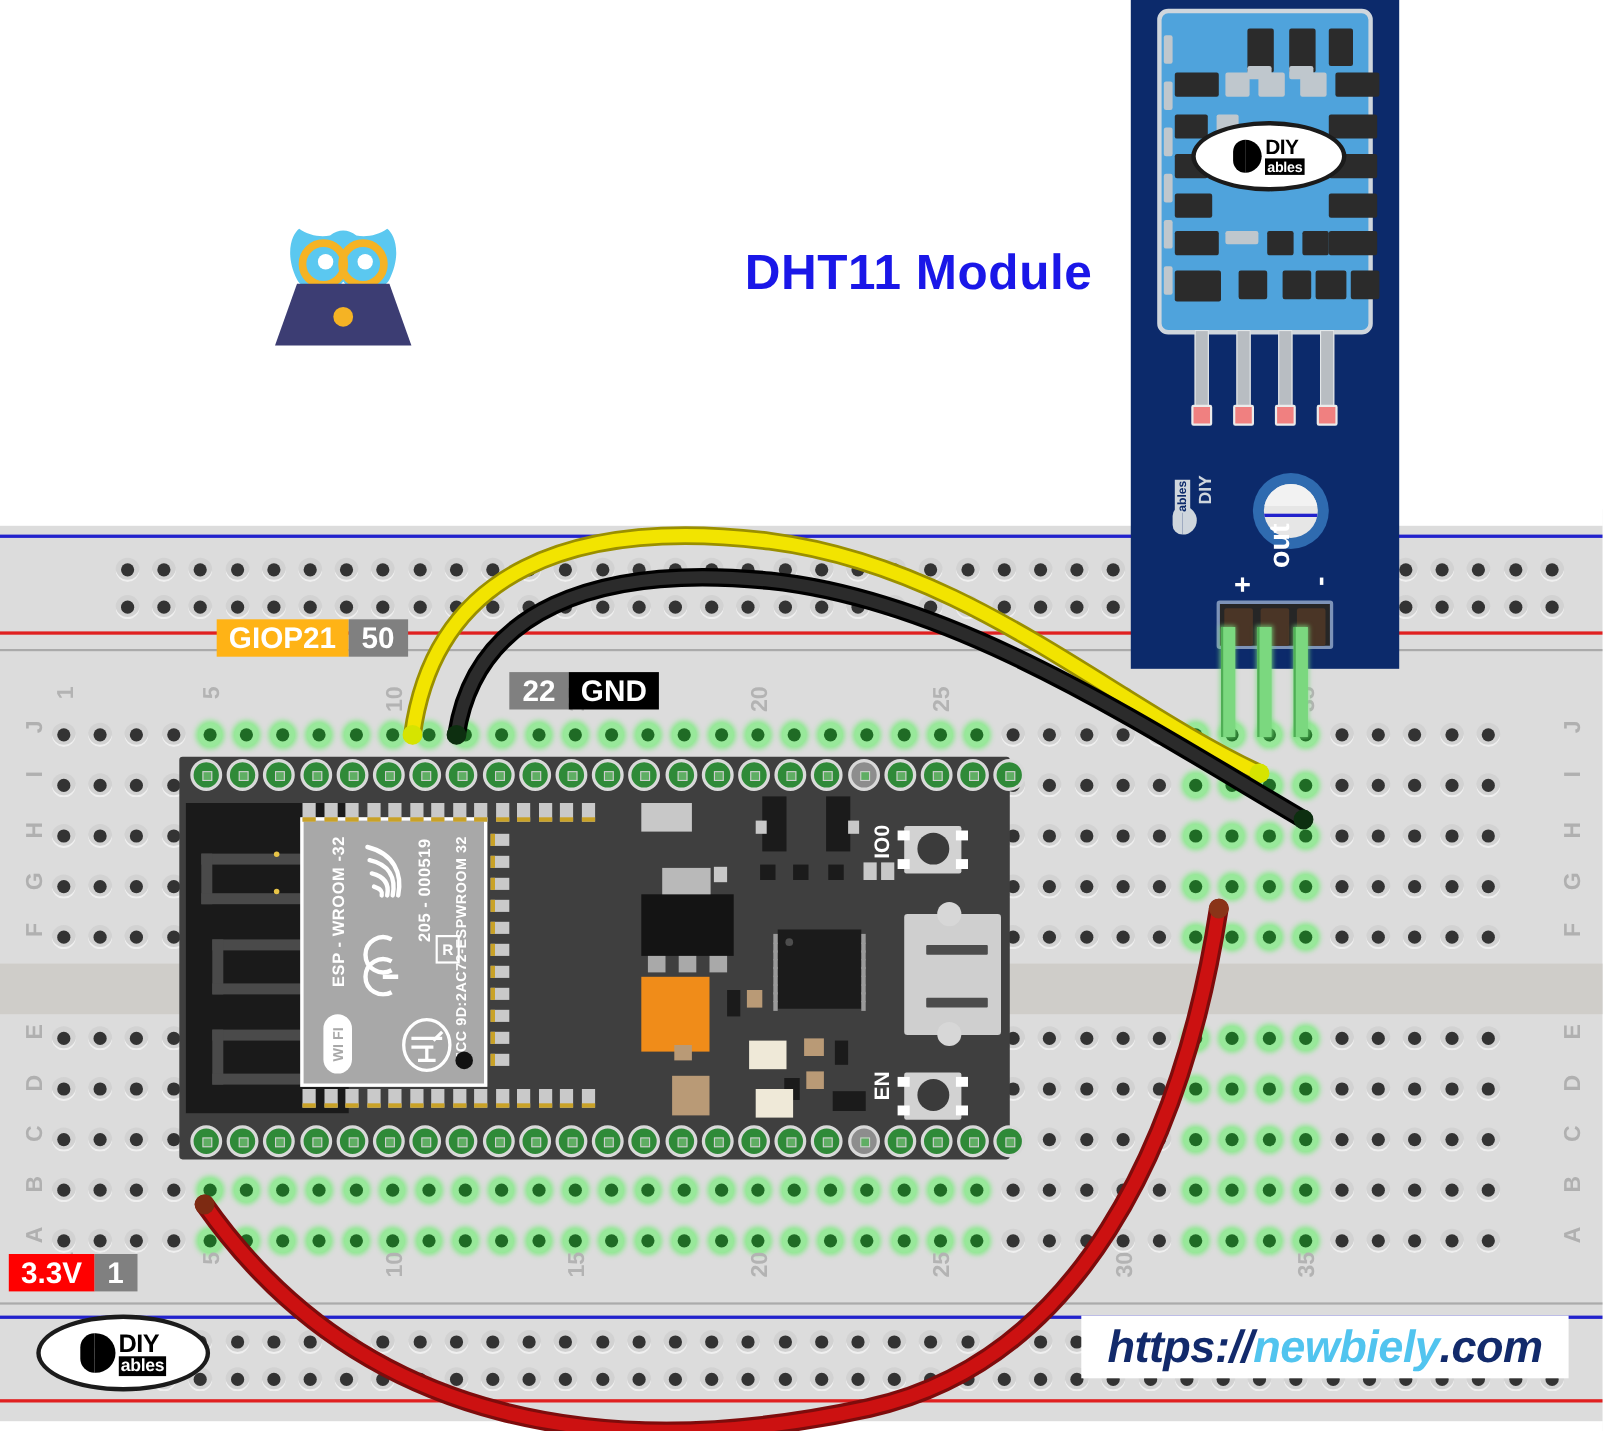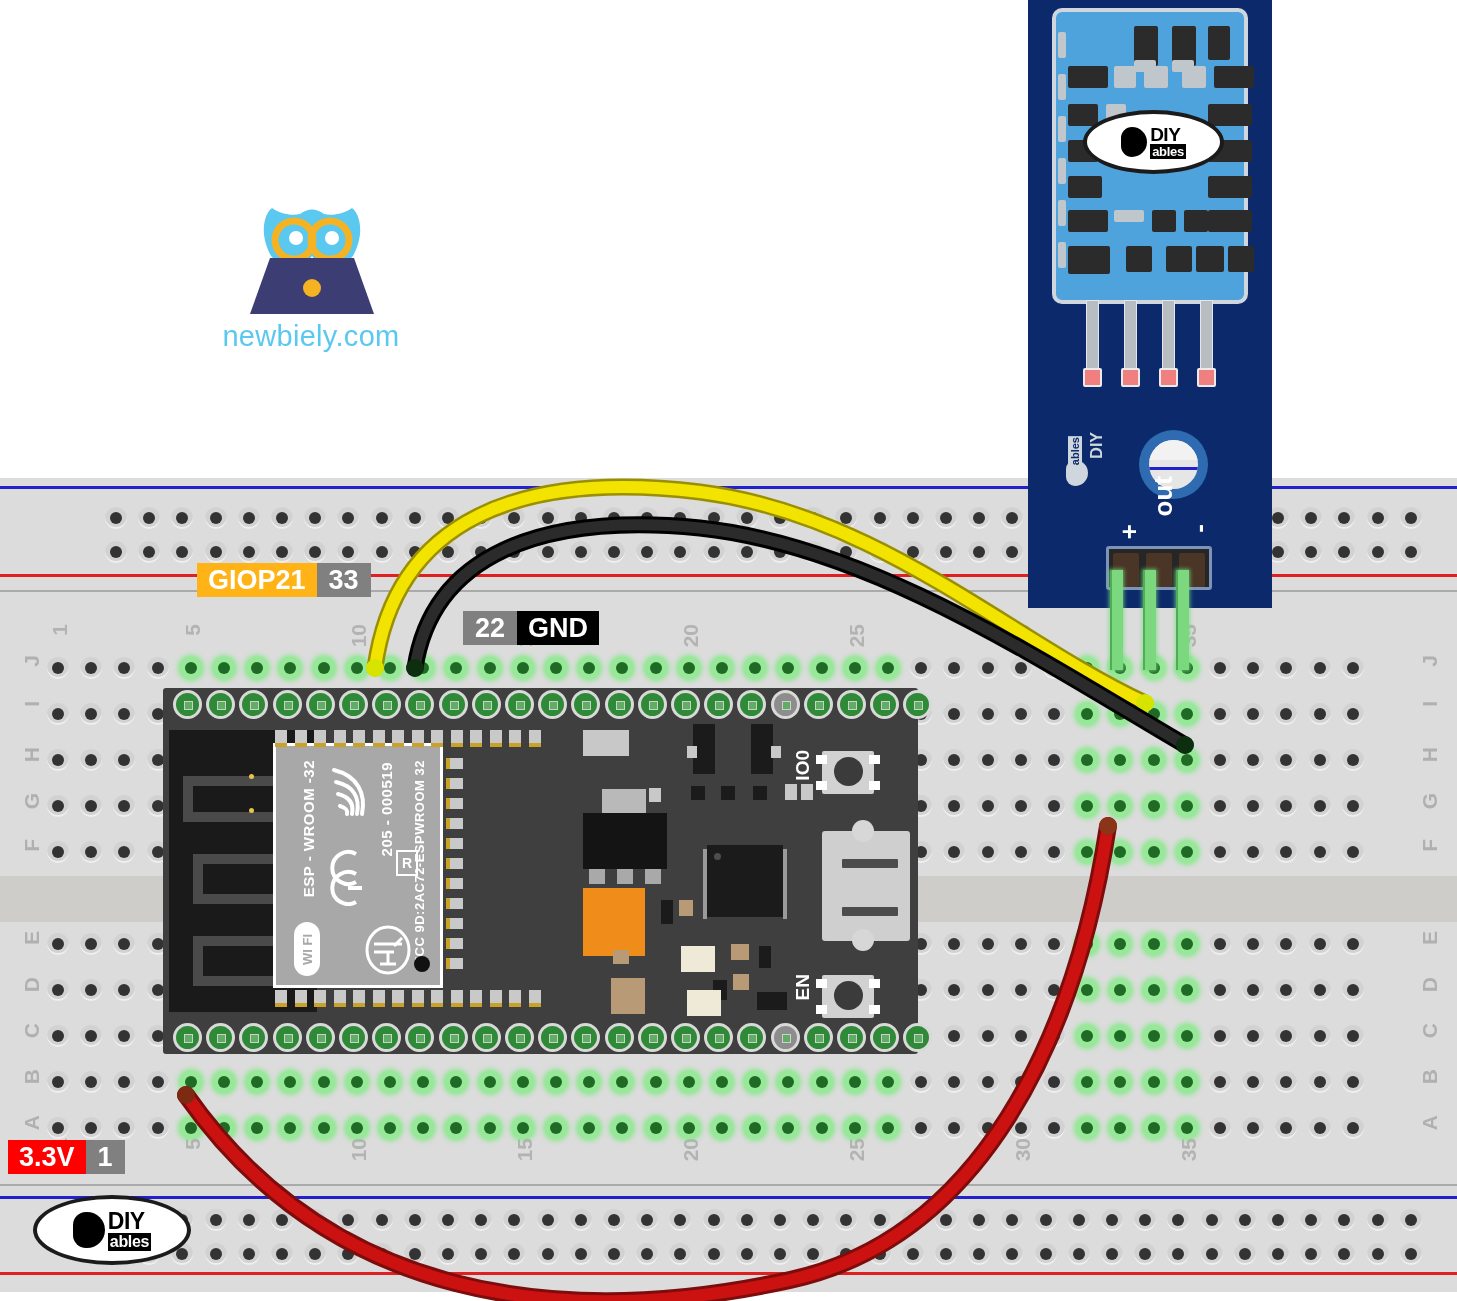--- a/index.html
+++ b/index.html
@@ -2316,56 +2316,61 @@
     <circle cx="1185" cy="745" r="9" fill="#0d2f10"></circle>
 
     <path d="M186,1095 C 330,1300 560,1330 790,1280 C 980,1238 1075,1040 1108,826" stroke="#7d0c0c" stroke-width="18" fill="none" stroke-linecap="round"></path>
     <path d="M186,1095 C 330,1300 560,1330 790,1280 C 980,1238 1075,1040 1108,826" stroke="#cc1111" stroke-width="12" fill="none" stroke-linecap="round"></path>
     <circle cx="186" cy="1095" r="9" fill="#7d2a12"></circle>
     <circle cx="1108" cy="826" r="9" fill="#8a3418"></circle>
   </svg>
 
   <div class="lbl" id="label-giop21">
     <div class="name">GIOP21</div>
-    <div class="pin">33</div>
+    <div class="pin">50</div>
   </div>
   <div class="lbl" id="label-gnd">
     <div class="pin">22</div>
     <div class="name">GND</div>
   </div>
   <div class="lbl" id="label-33v">
     <div class="name">3.3V</div>
     <div class="pin">1</div>
   </div>
 
+  <div id="dht11-title">DHT11 Module</div>
 
   <div id="brand-logo">
     <svg class="owl" viewBox="0 0 230 130">
       <path d="M74 58 C 62 34, 70 16, 76 12 C 84 18, 96 20, 104 18
                C 112 12, 120 12, 128 18 C 136 20, 148 18, 156 12
                C 162 16, 170 34, 158 58 C 150 76, 82 76, 74 58 Z" fill="#5bc8f0"></path>
       <circle cx="98" cy="44" r="19" fill="none" stroke="#f5b324" stroke-width="7"></circle>
       <circle cx="134" cy="44" r="19" fill="none" stroke="#f5b324" stroke-width="7"></circle>
       <path d="M117 44 L 115 44" stroke="#f5b324" stroke-width="7"></path>
       <circle cx="100" cy="42" r="7" fill="#fff"></circle>
       <circle cx="136" cy="42" r="7" fill="#fff"></circle>
       <path d="M116 60 L 121 66 L 116 72 L 111 66 Z" fill="#fff"></path>
       <path d="M74 62 L 158 62 L 178 118 L 54 118 Z" fill="#3c3d73"></path>
       <circle cx="116" cy="92" r="9" fill="#f5b324"></circle>
     </svg>
-    <div class="txt">newbiely.com</div>
   </div>
 
   <div class="diy-oval" id="diy-logo-bottom">
     <div class="diy-mark">
       <div class="d-shape" style="width:32px;height:36px">
         <i class="l" style="width:13px;height:36px;border-radius:13px 0 0 13px"></i>
         <i class="r" style="left:13px;width:19px;height:36px;border-radius:0 19px 19px 0"></i>
       </div>
       <div class="stack">
         <div class="t1" style="font-size:23px">DIY</div>
         <div class="t2" style="font-size:16px">ables</div>
       </div>
     </div>
   </div>
 
+  <div id="site-url">
+    <span class="dark">https://</span>
+      <span class="lite">newbiely</span>
+      <span class="dark">.com</span>
+  </div>
 
 </div>
 
 </body></html>

